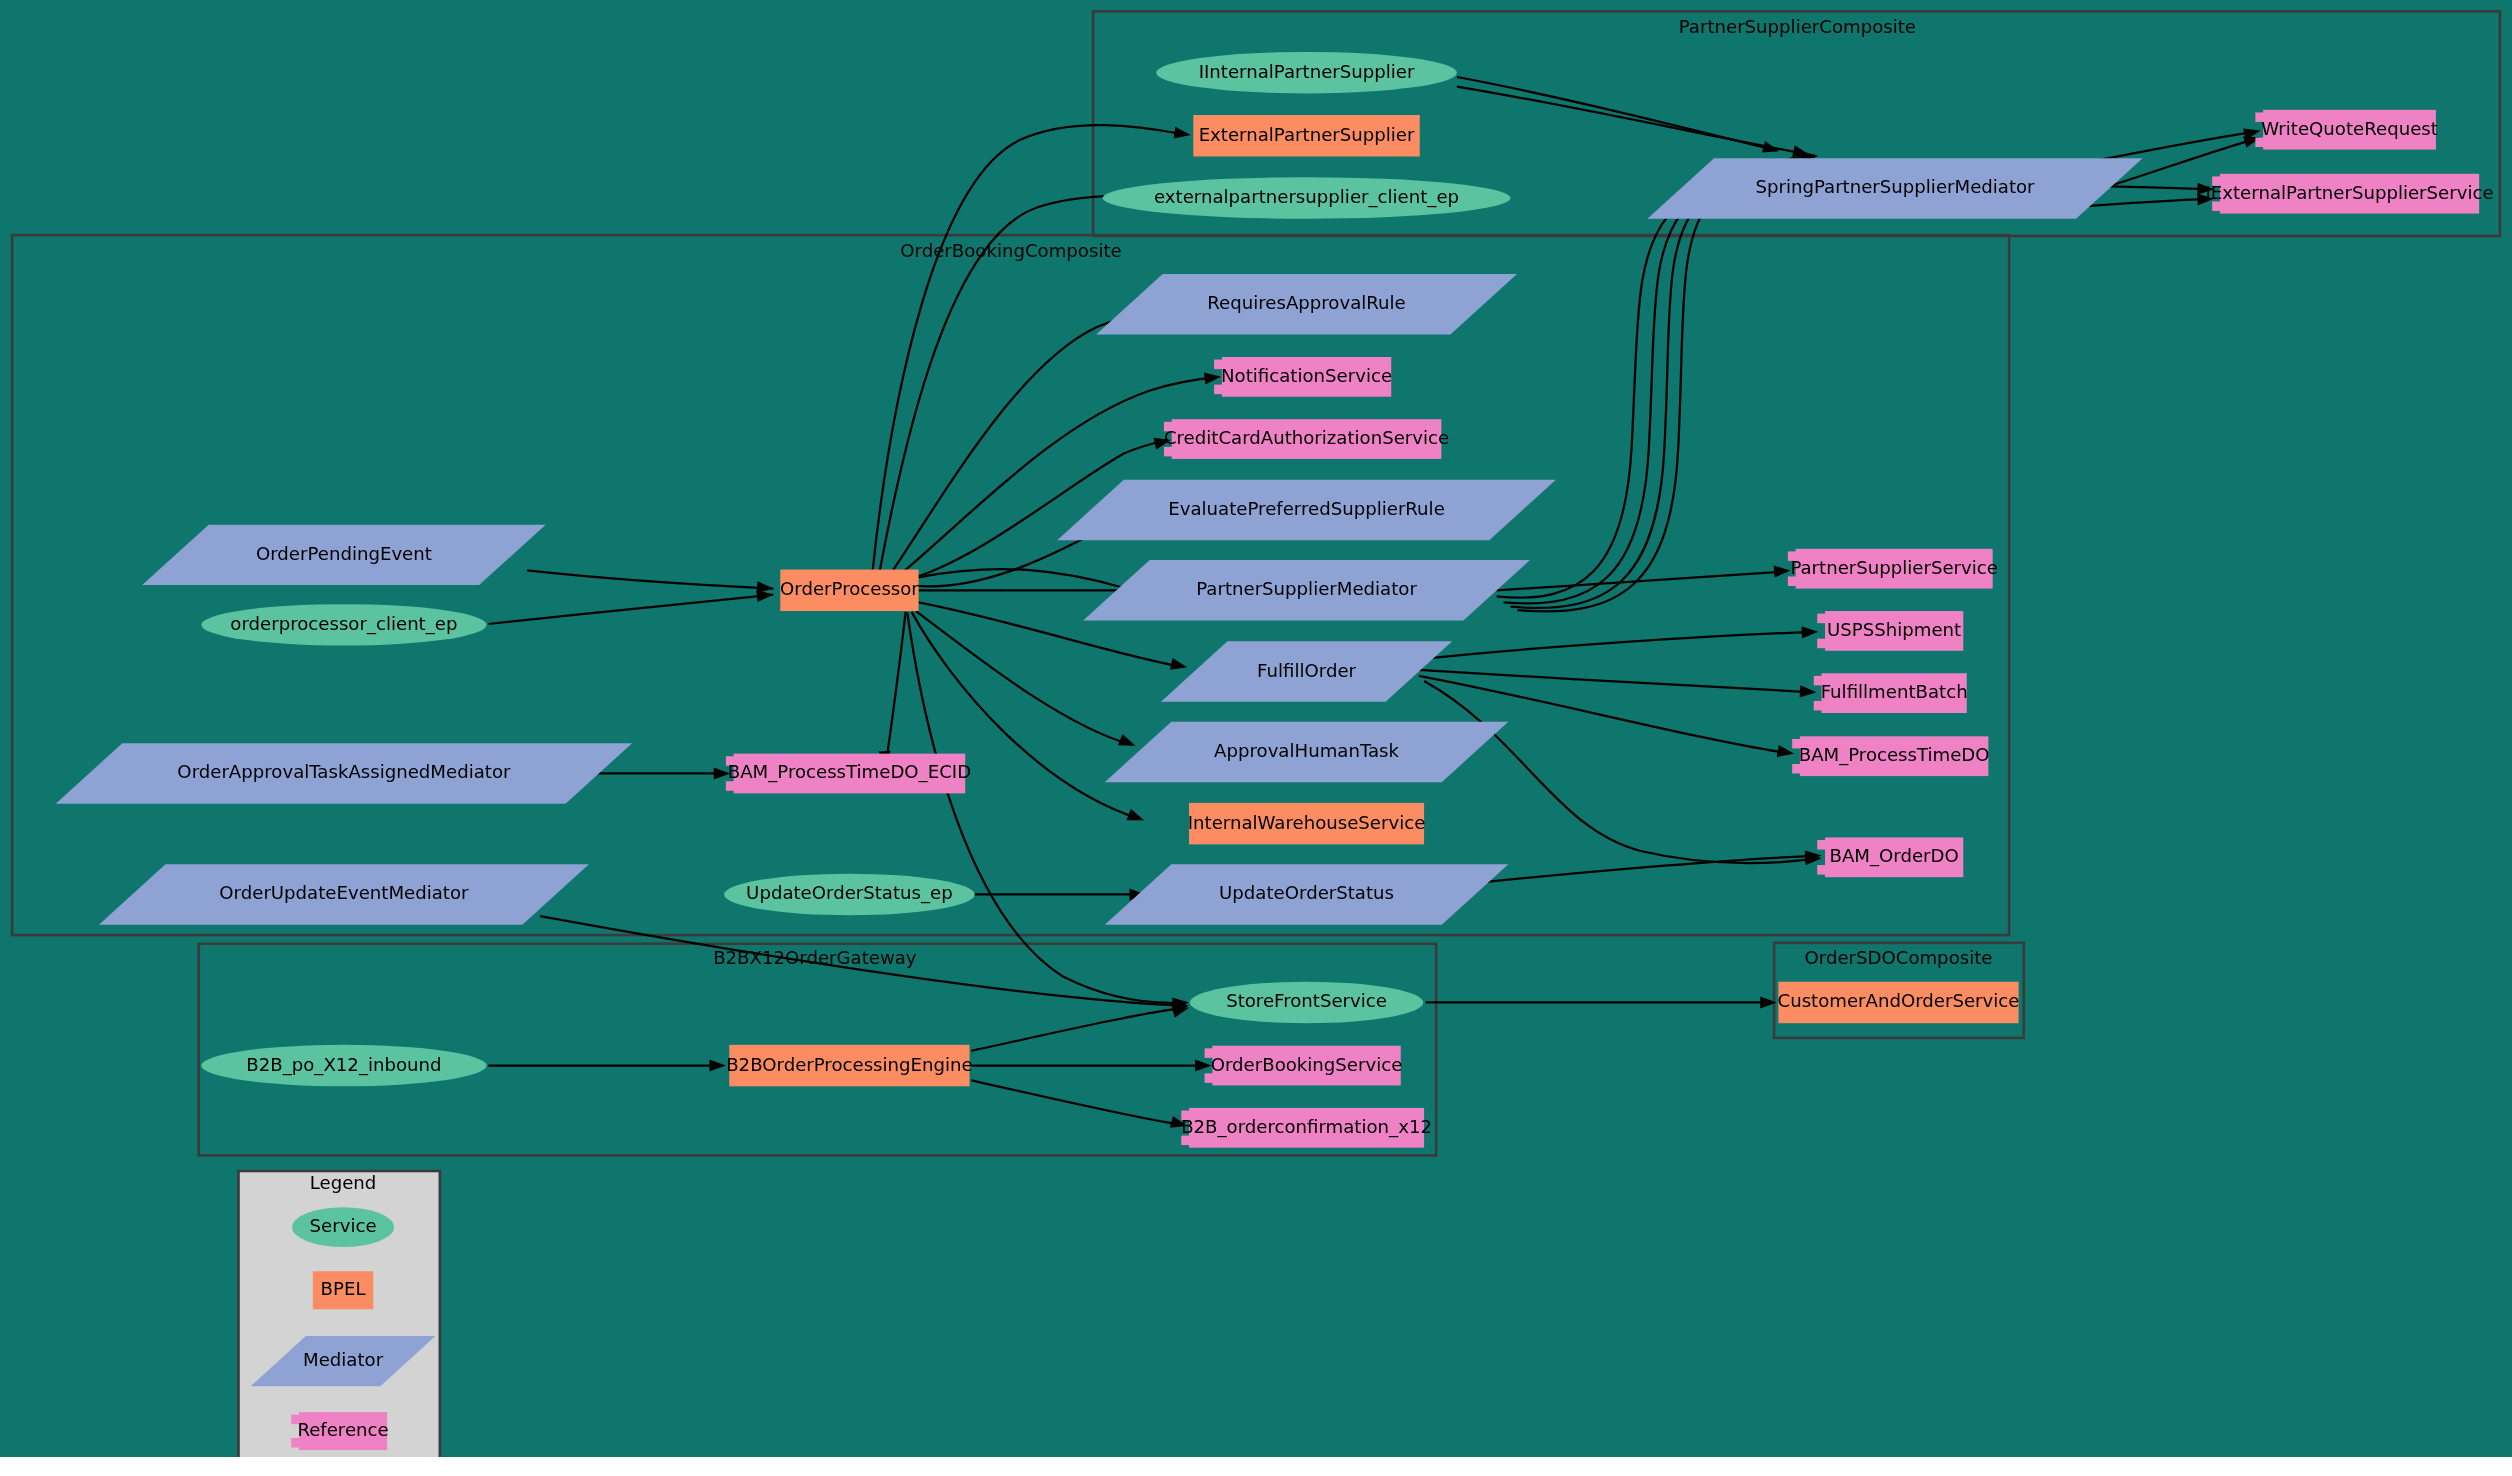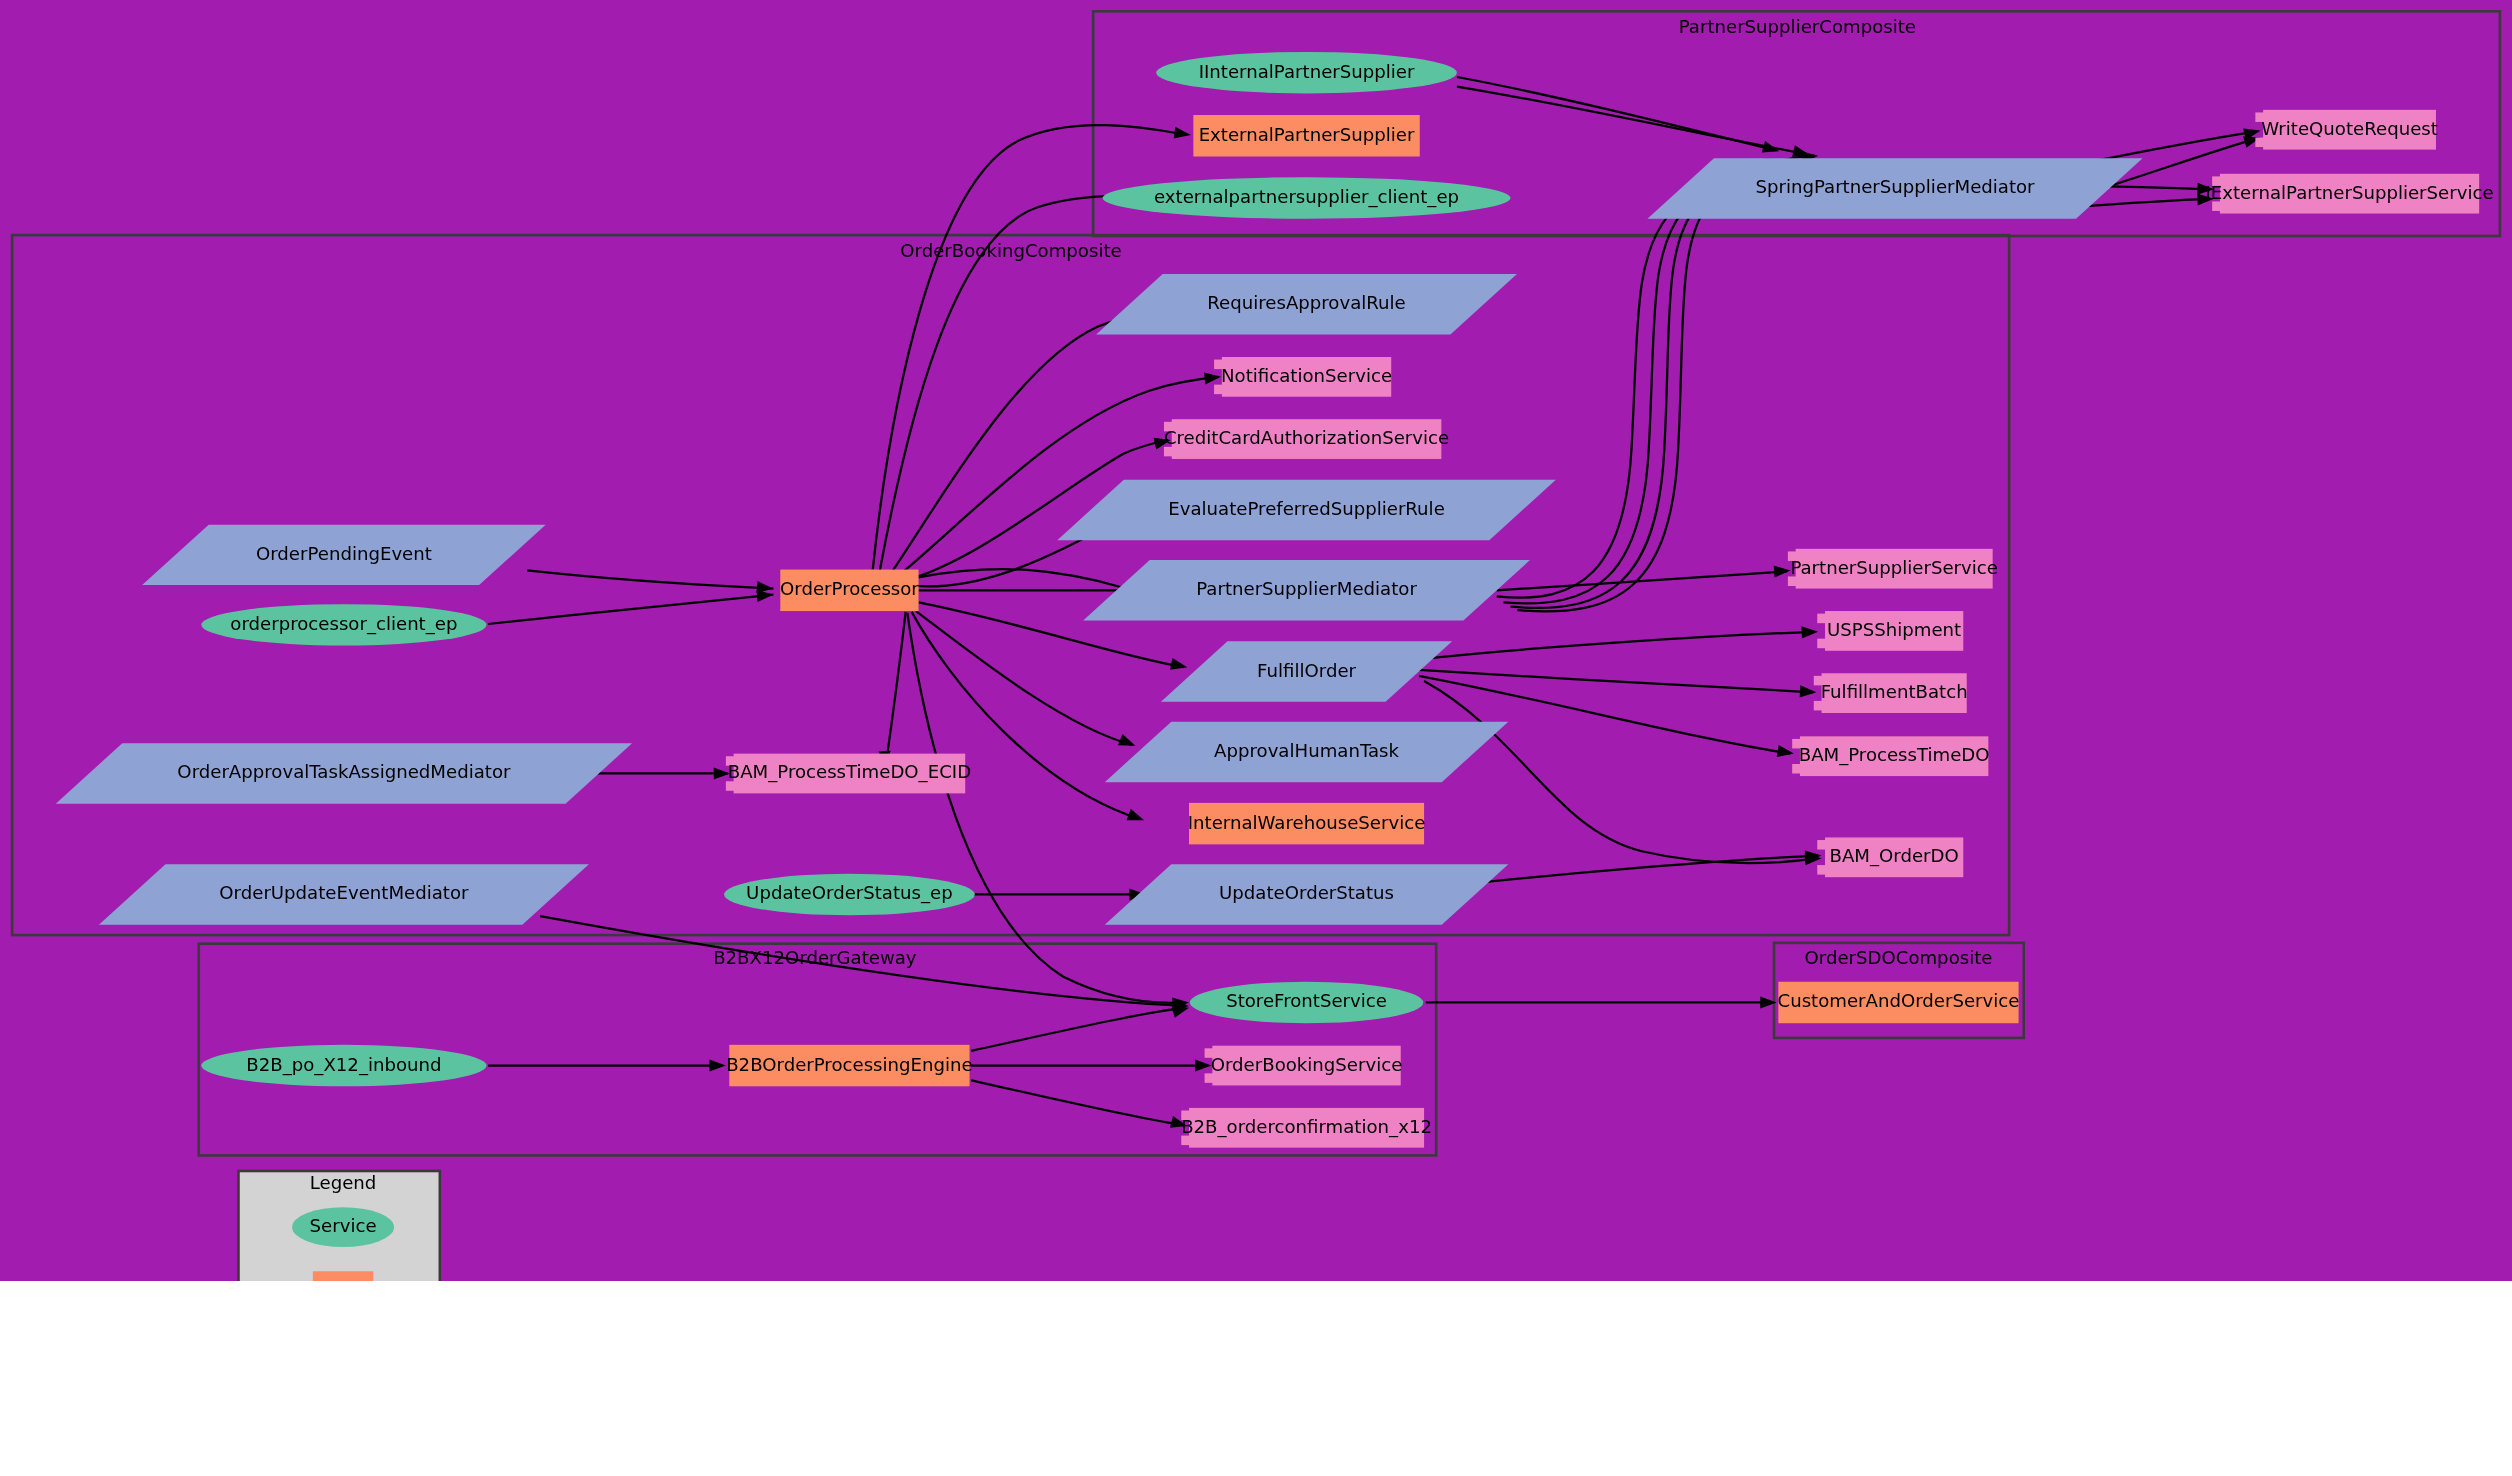--- a/index.html
+++ b/index.html
@@ -4,22 +4,22 @@
 <title>SOA Composite Dependency Diagram</title>
 <style>
   html, body {
     margin: 0;
     padding: 0;
     background: #ffffff;
   }
   #canvas {
     position: relative;
     width: 2512px;
-    height: 1281px;
-    background: #a21caf;
+    height: 1457px;
+    background: #0f766e;
     font-family: "DejaVu Sans", sans-serif;
     overflow: hidden;
   }
   svg.layer {
     position: absolute;
     left: 0;
     top: 0;
     width: 2512px;
     height: 1477px;
   }

